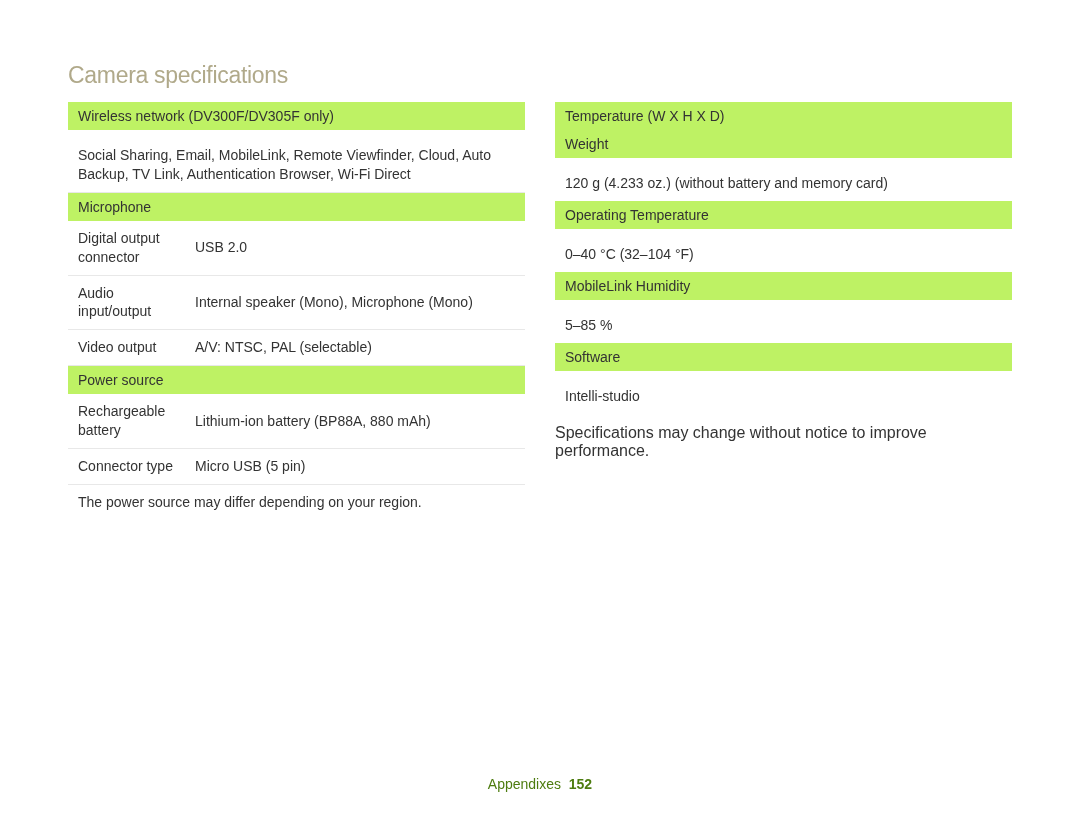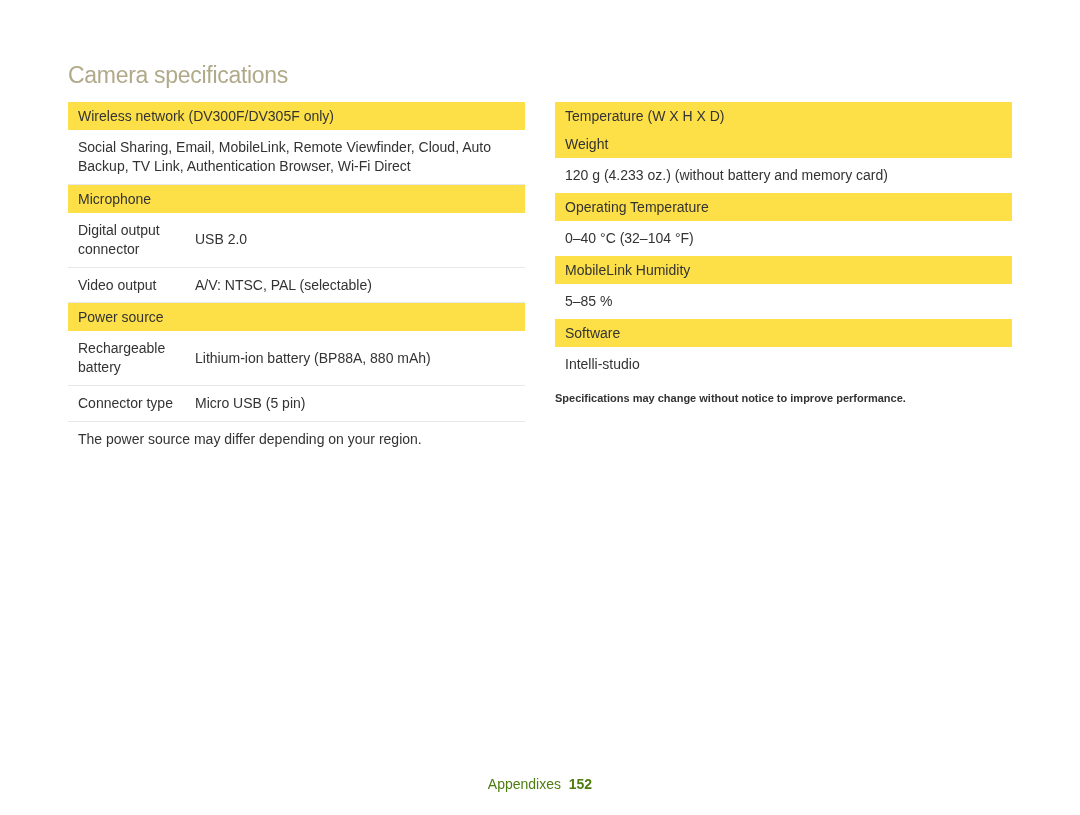--- a/index.html
+++ b/index.html
@@ -26,21 +26,21 @@
     margin-bottom: 13px;
   }
   .columns {
     display: flex;
     gap: 30px;
   }
   .col {
     width: 457px;
   }
   .section-header {
-    background: #fde047;
+    background: #bef264;
     padding: 6px 10px;
     font-size: 14px;
     color: #333;
     font-weight: 400;
   }
   table {
     width: 100%;
     border-collapse: collapse;
   }
   td {
@@ -57,25 +57,26 @@
   }
   .note-row td {
     border-bottom: none;
   }
   .simple-block {
     padding: 8px 10px;
     font-size: 14px;
     font-weight: 300;
     color: #333;
     line-height: 1.35;
+    margin-top: 8px;
   }
   .disclaimer {
     padding: 10px 0 0 0;
-    font-size: 11px;
-    font-weight: 700;
+    font-size: 16px;
+    font-weight: 400;
     color: #333;
   }
   .footer {
     position: absolute;
     bottom: 23px;
     left: 0;
     width: 100%;
     text-align: center;
     font-size: 14px;
     color: #4d7c0f;
@@ -98,20 +99,24 @@
 
       <div class="section-header">Wireless network (DV300F/DV305F only)</div>
       <div class="simple-block" style="border-bottom:1px solid #e8e8e8;">Social Sharing, Email, MobileLink, Remote Viewfinder, Cloud, Auto Backup, TV Link, Authentication Browser, Wi-Fi Direct</div>
 
       <div class="section-header">Microphone</div>
       <table>
         <tbody>
             <tr>
           <td class="label-cell">Digital output connector</td>
           <td>USB 2.0</td>
+        </tr>
+        <tr>
+          <td class="label-cell">Audio input/output</td>
+          <td>Internal speaker (Mono), Microphone (Mono)</td>
         </tr>
         <tr>
           <td class="label-cell">Video output</td>
           <td>A/V: NTSC, PAL (selectable)</td>
         </tr>
       </tbody>
         </table>
 
       <div class="section-header">Power source</div>
       <table>

